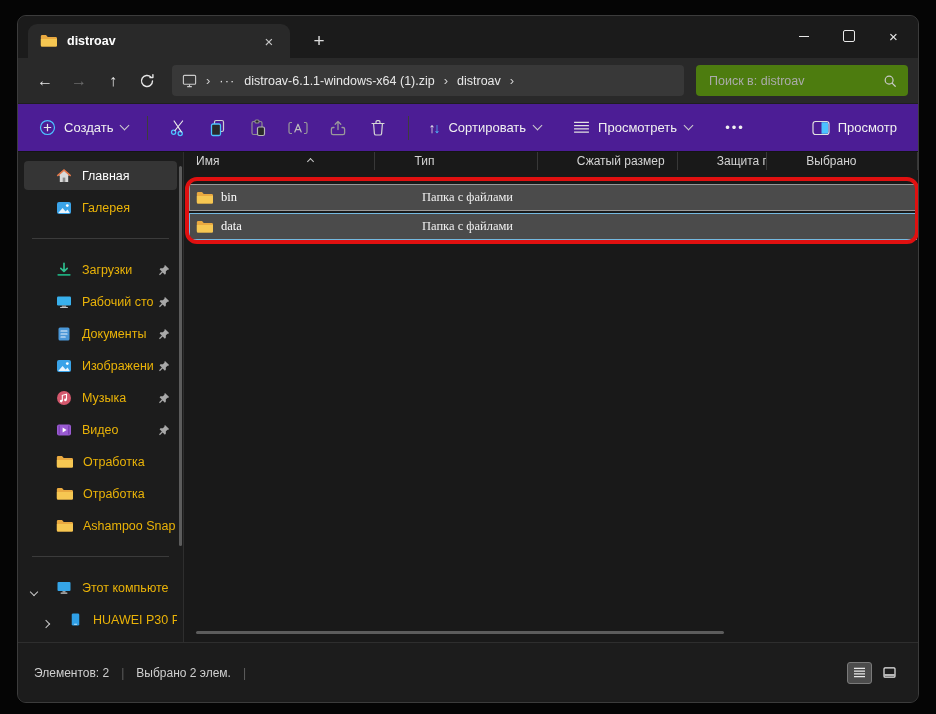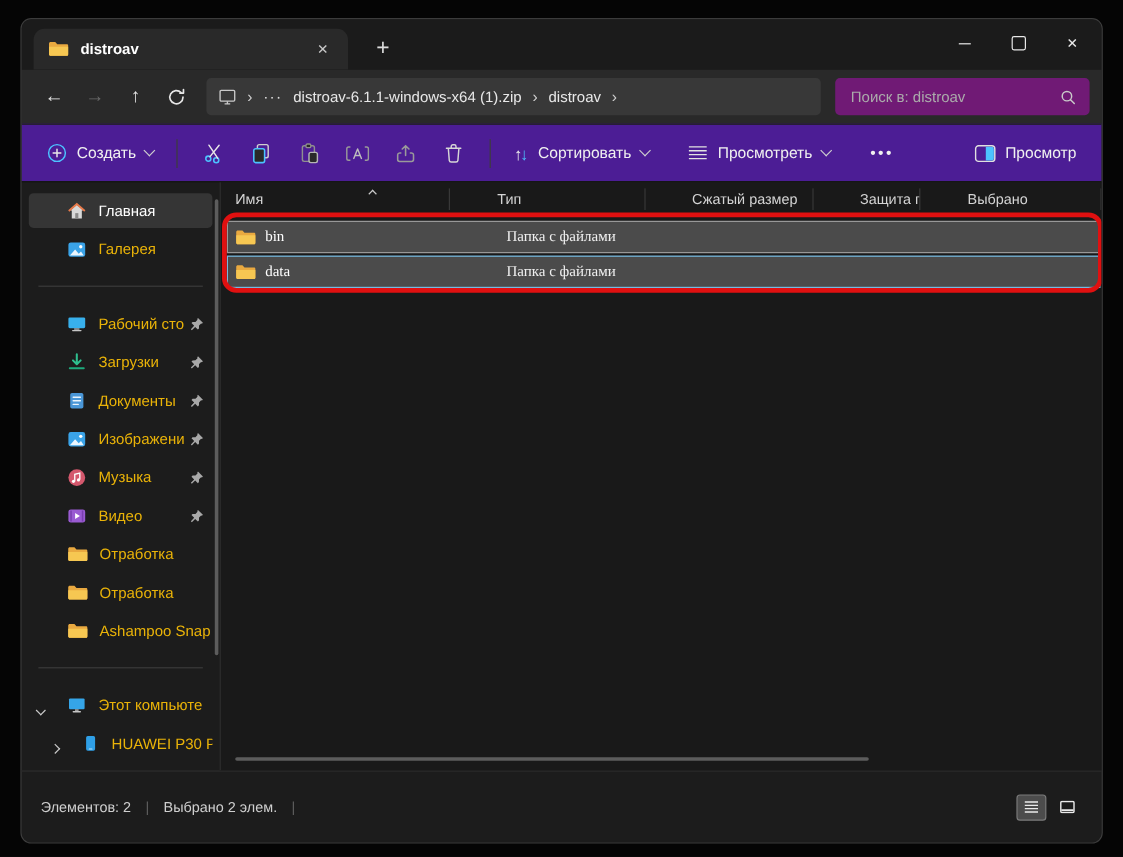--- a/index.html
+++ b/index.html
@@ -26,21 +26,21 @@
   .glyph-max{width:10px;height:10px;border:1px solid #e8e8e8;border-radius:2px;}
   
   .navbar{height:45px;flex:0 0 auto;background:#292929;display:flex;align-items:center;padding:0 10px;}
   .nav-btn{width:34px;height:32px;display:flex;align-items:center;justify-content:center;
        color:#e6e6e6;font-size:16px;border-radius:4px;flex:0 0 auto;}
   .nav-btn.disabled{color:#6b6b6b;}
   .addressbar{flex:1;height:31px;background:#383838;border-radius:4px;margin-left:8px;
        display:flex;align-items:center;padding:0 10px;gap:9px;color:#e8e8e8;font-size:12.5px;white-space:nowrap;overflow:hidden;}
   .crumb-sep{color:#cfcfcf;font-size:13px;}
   .crumb-dots{color:#e0e0e0;font-size:13px;letter-spacing:1px;}
-  .searchbox{width:190px;height:31px;background:#701a75;border-radius:4px;margin-left:12px;
+  .searchbox{width:190px;height:31px;background:#4d7c0f;border-radius:4px;margin-left:12px;
        display:flex;align-items:center;padding:0 11px;flex:0 0 auto;}
   .searchbox input{background:transparent;border:none;outline:none;color:#e0e0e0;font-size:12.5px;
        font-family:"Liberation Sans",sans-serif;width:140px;}
   .searchbox input::placeholder{color:#ababab;opacity:1;}
   .searchbox svg{margin-left:auto;}
   
   .toolbar{height:47px;flex:0 0 auto;background:#4c1d95;border-top:1px solid #1f1f1f;
        display:flex;align-items:center;padding:0 12px;}
   .tb-btn{display:flex;align-items:center;gap:8px;color:#f0f0f0;font-size:13px;height:36px;
        padding:0 9px;border-radius:4px;flex:0 0 auto;}
@@ -64,21 +64,21 @@
   .sb-item.child{padding-left:44px;}
   .sb-item.child .expander{left:19px;}
   .sb-item .pin{position:absolute;right:7px;top:9px;}
   .sb-divider{height:1px;background:#3b3b3b;margin:16px 14px;}
   .sb-scroll{position:absolute;right:1px;top:14px;width:3px;height:380px;background:#5c5c5c;border-radius:2px;}
   .exp-chev{width:5px;height:5px;border-right:1.4px solid #c9c9c9;border-bottom:1.4px solid #c9c9c9;display:inline-block;}
   .exp-chev.down{transform:rotate(45deg);}
   .exp-chev.right{transform:rotate(-45deg);}
   
   .content{flex:1;position:relative;background:#191919;border-left:1px solid #2e2e2e;overflow:hidden;}
-  .col-header{height:27px;display:flex;align-items:center;color:#d4d4d4;font-size:12px;position:relative;gap:27px;}
+  .col-header{height:27px;display:flex;color:#d4d4d4;font-size:12px;position:relative;gap:27px;}
   .col-cell{height:18px;line-height:18px;padding-left:12px;border-right:1px solid #383838;box-sizing:border-box;overflow:hidden;white-space:nowrap;}
   .sort-indicator{position:absolute;left:124px;top:1px;}
   .sort-indicator .exp-chev{transform:rotate(-135deg);width:4px;height:4px;}
   .rows{margin-top:5px;position:relative;z-index:2;}
   .row{height:27px;width:728px;margin-left:5px;margin-bottom:2px;box-sizing:border-box;
        background:#4b4b4b;border:1px solid #989898;display:flex;align-items:center;
        color:#ffffff;font-size:12.5px;font-family:Liberation Serif, serif;}
   .row.focused{border-color:#74b9e0;}
   .cell-name{width:232px;display:flex;align-items:center;gap:8px;padding-left:6px;box-sizing:border-box;flex:0 0 auto;}
   .cell-type{color:#efefef;}
@@ -248,37 +248,37 @@
         <svg width="16" height="16" viewBox="0 0 16 16">
             <rect x="1" y="2" width="14" height="12" rx="2" fill="#3aa3e8"></rect>
             <circle cx="11.3" cy="5.6" r="1.4" fill="#ffffff"></circle>
             <path d="M2.2 13 6.6 8l3 3.4 1.9-1.8 2.3 3.4z" fill="#eaf5fd"></path>
           </svg>
         <span>Галерея</span>
       </div>
       <div class="sb-divider"></div>
       <div class="sb-item">
         <svg width="16" height="16" viewBox="0 0 16 16">
+            <path d="M8 1.3v8M4.8 6.3 8 9.5l3.2-3.2" stroke="#2ebe8e" stroke-width="1.7" fill="none" stroke-linecap="round" stroke-linejoin="round"></path>
+            <path d="M2.2 12.8h11.6" stroke="#1ea97c" stroke-width="1.7" stroke-linecap="round"></path>
+          </svg>
+        <span>Загрузки</span>
+        <span class="pin">
+            <svg width="12" height="12" viewBox="0 0 16 16">
+              <path fill="#a8a8a8" d="M9.3 1.2 14.8 6.7l-1.1 1.1-.9-.3-2.3 2.3-.1 3.2-1.2 1.2-3-3-3.7 3.7-1.1-1.1L5.1 10l-3-3 1.2-1.2 3.2-.1L8.8 3.4l-.3-.9z"></path>
+            </svg>
+          </span>
+      </div>
+      <div class="sb-item">
+        <svg width="16" height="16" viewBox="0 0 16 16">
             <rect x="1" y="2.5" width="14" height="9" rx="1.2" fill="#38b0ec"></rect>
             <rect x="5.8" y="11.5" width="4.4" height="1.4" fill="#9a9a9a"></rect>
             <rect x="4" y="12.9" width="8" height="1.2" rx="0.6" fill="#c6c6c6"></rect>
           </svg>
         <span>Рабочий сто</span>
-        <span class="pin">
-            <svg width="12" height="12" viewBox="0 0 16 16">
-              <path fill="#a8a8a8" d="M9.3 1.2 14.8 6.7l-1.1 1.1-.9-.3-2.3 2.3-.1 3.2-1.2 1.2-3-3-3.7 3.7-1.1-1.1L5.1 10l-3-3 1.2-1.2 3.2-.1L8.8 3.4l-.3-.9z"></path>
-            </svg>
-          </span>
-      </div>
-      <div class="sb-item">
-        <svg width="16" height="16" viewBox="0 0 16 16">
-            <path d="M8 1.3v8M4.8 6.3 8 9.5l3.2-3.2" stroke="#2ebe8e" stroke-width="1.7" fill="none" stroke-linecap="round" stroke-linejoin="round"></path>
-            <path d="M2.2 12.8h11.6" stroke="#1ea97c" stroke-width="1.7" stroke-linecap="round"></path>
-          </svg>
-        <span>Загрузки</span>
         <span class="pin">
             <svg width="12" height="12" viewBox="0 0 16 16">
               <path fill="#a8a8a8" d="M9.3 1.2 14.8 6.7l-1.1 1.1-.9-.3-2.3 2.3-.1 3.2-1.2 1.2-3-3-3.7 3.7-1.1-1.1L5.1 10l-3-3 1.2-1.2 3.2-.1L8.8 3.4l-.3-.9z"></path>
             </svg>
           </span>
       </div>
       <div class="sb-item">
         <svg width="16" height="16" viewBox="0 0 16 16">
             <rect x="2.5" y="1.5" width="11" height="13" rx="1.5" fill="#4a97d8"></rect>
             <path d="M5 5h6M5 8h6M5 11h4.2" stroke="#eaf4fc" stroke-width="1.2" stroke-linecap="round"></path>

